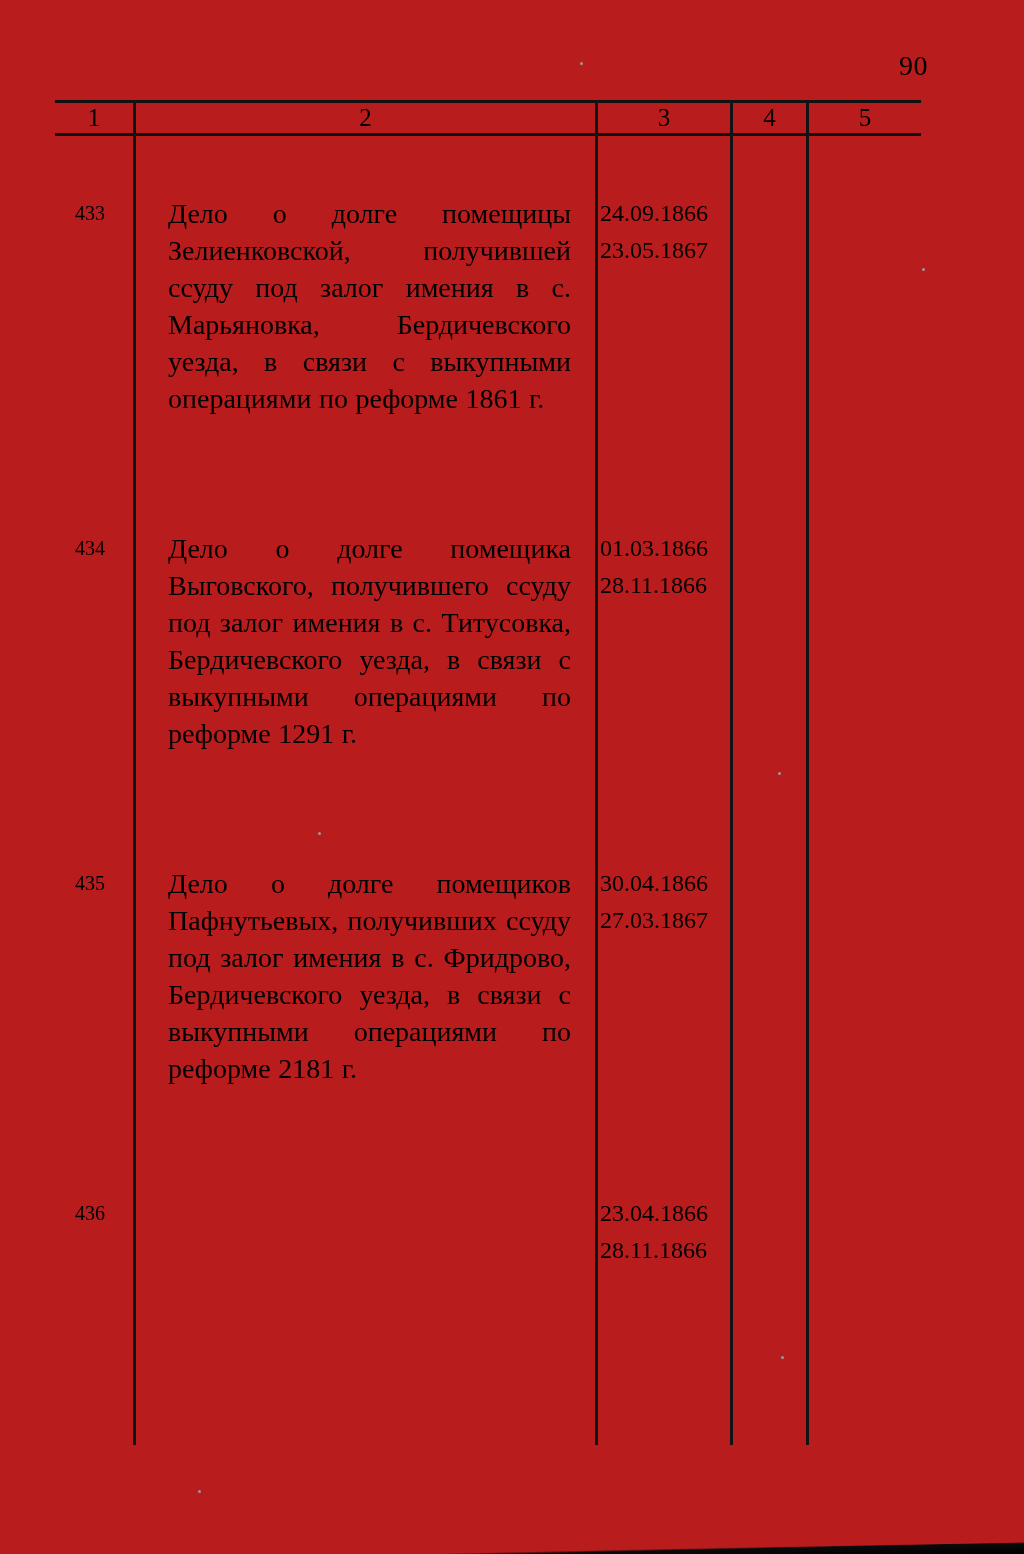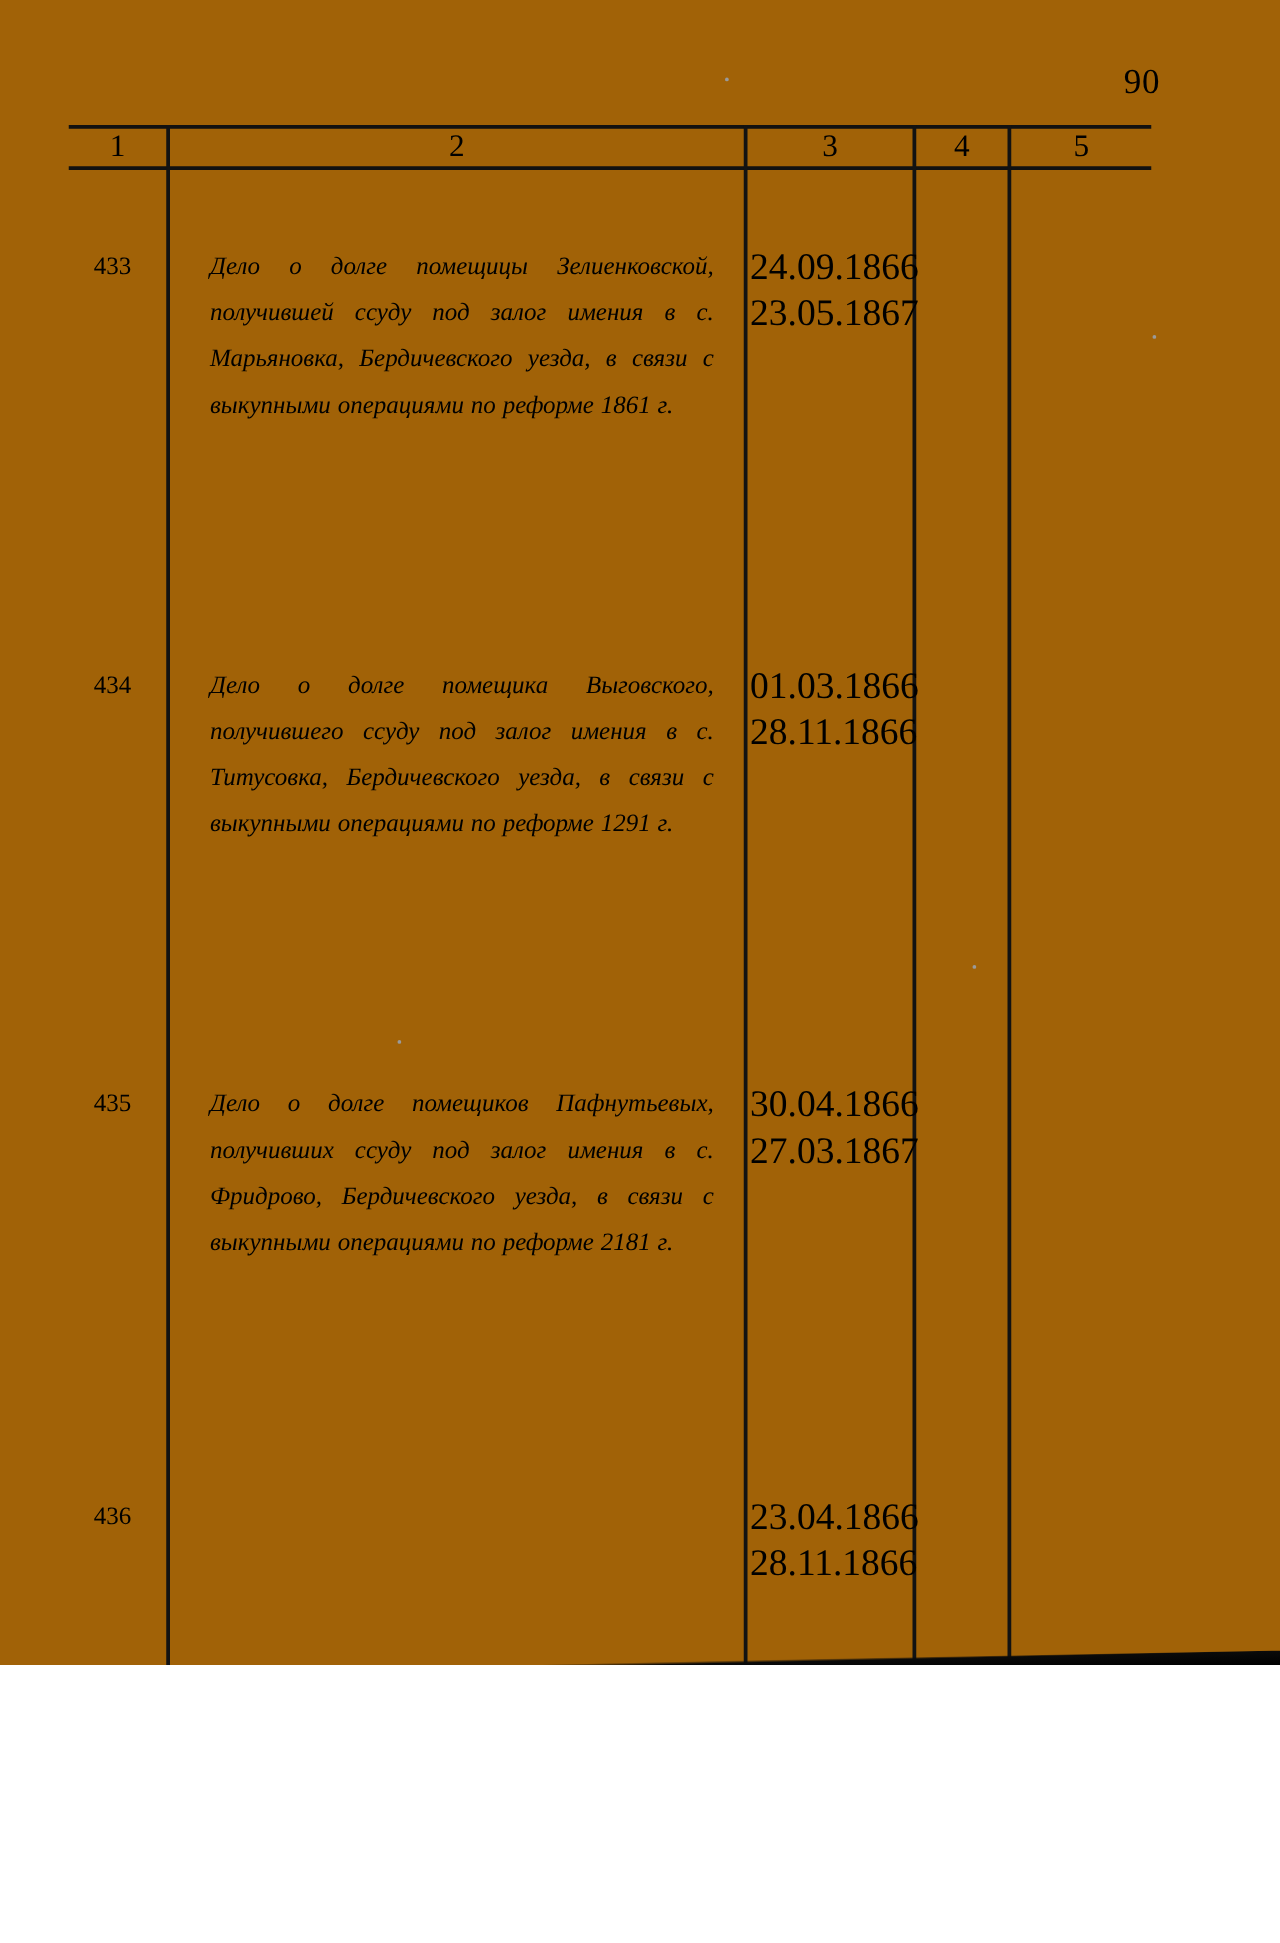--- a/index.html
+++ b/index.html
@@ -9,22 +9,22 @@
     background: #ffffff;
   }
   body {
     font-family: "Liberation Serif", "DejaVu Serif", serif;
     color: #000000;
   }
 
   .page {
     position: relative;
     width: 1024px;
-    height: 1332px;
-    background: #a16207;
+    height: 1554px;
+    background: #b91c1c;
     overflow: hidden;
   }
 
   
   .page-number {
     position: absolute;
     top: 52px;
     right: 96px;
     font-size: 28px;
     line-height: 1;
@@ -102,35 +102,34 @@
     text-align: center;
     font-size: 20px;
     line-height: 37px;
   }
 
   .cell-desc {
     position: absolute;
     left: 113px;
     top: 0px;
     width: 403px;
-    font-size: 20px;
+    font-size: 28px;
     line-height: 37px;
     text-align: justify;
     text-align-last: left;
     text-justify: inter-word;
     word-spacing: 0.5px;
-    font-style: italic;
   }
 
   .cell-dates {
     position: absolute;
     left: 545px;
     top: 0px;
     width: 128px;
-    font-size: 30px;
+    font-size: 24px;
     line-height: 37px;
     text-align: left;
   }
   .cell-dates .date-line { display: block; white-space: nowrap; }
 
   .cell-empty {
     position: absolute;
     top: 0px;
     height: 260px;
   }

